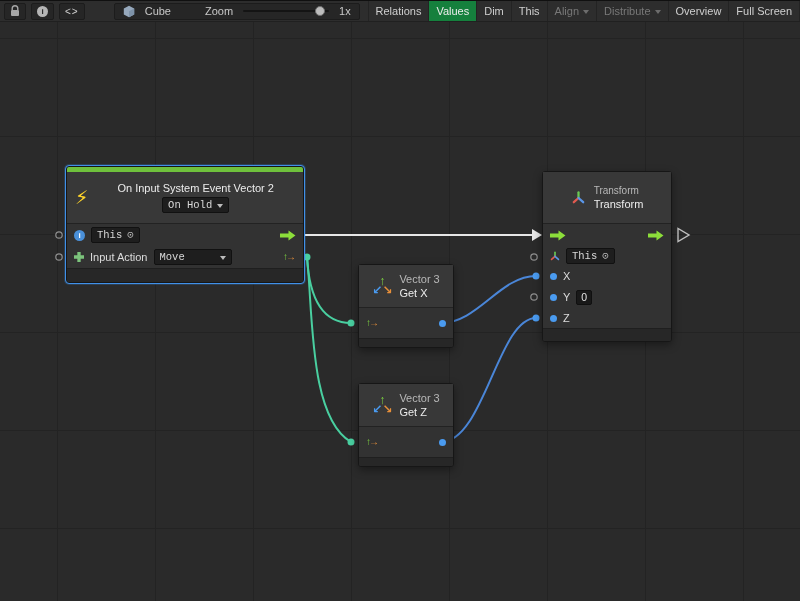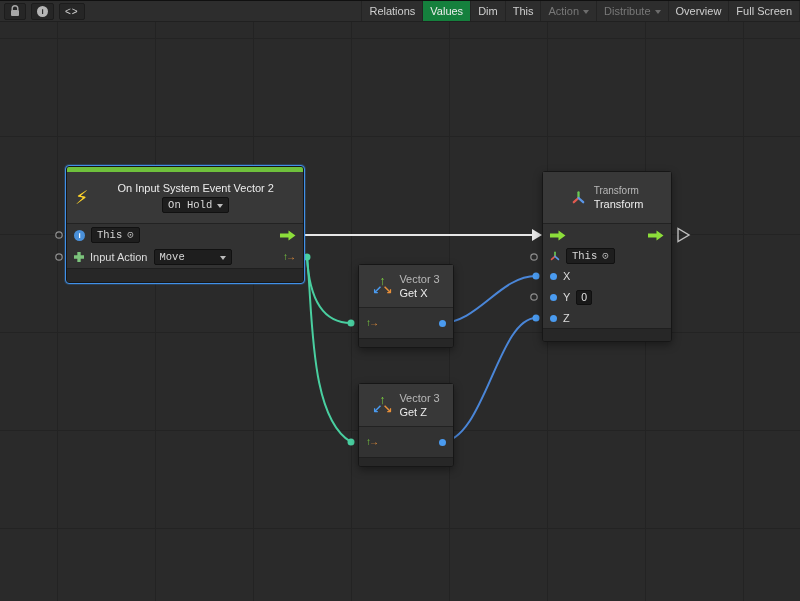--- a/index.html
+++ b/index.html
@@ -112,35 +112,48 @@
         <path d="M2.2 5V3.6a2.8 2.8 0 0 1 5.6 0V5" fill="none" stroke="#a8a8a8" stroke-width="1.4"></path>
         <rect x="1" y="5" width="8" height="6" rx="1" fill="#a8a8a8"></rect>
       </svg>
     </span>
     <span class="tbox">
       <span class="info-circle">i</span>
     </span>
     <span class="tbox">
       <span class="codeglyph">&lt;&gt;</span>
     </span>
+    <span class="tbox main-box">
+      <svg width="12" height="13" viewBox="0 0 12 13">
+        <path d="M6 .8 11.2 3.4v6.2L6 12.2.8 9.6V3.4Z" fill="#96a8bc"></path>
+        <path d="M6 6.2 11.2 3.4v6.2L6 12.2Z" fill="#7e93a9"></path>
+      </svg>
+      <span>Cube</span>
+      <span style="width:14px"></span>
+      <span>Zoom</span>
+      <span class="slider">
+        <span class="handle"></span>
+      </span>
+      <span>1x</span>
+    </span>
     <div class="btns">
       <div class="tbtn">
           <span>Relations</span>
         </div>
       <div class="tbtn active">
           <span>Values</span>
         </div>
       <div class="tbtn">
           <span>Dim</span>
         </div>
       <div class="tbtn">
           <span>This</span>
         </div>
       <div class="tbtn disabled">
-          <span>Action</span>
+          <span>Align</span>
           <span class="caret"></span>
         </div>
       <div class="tbtn disabled">
           <span>Distribute</span>
           <span class="caret"></span>
         </div>
       <div class="tbtn">
           <span>Overview</span>
         </div>
       <div class="tbtn">

